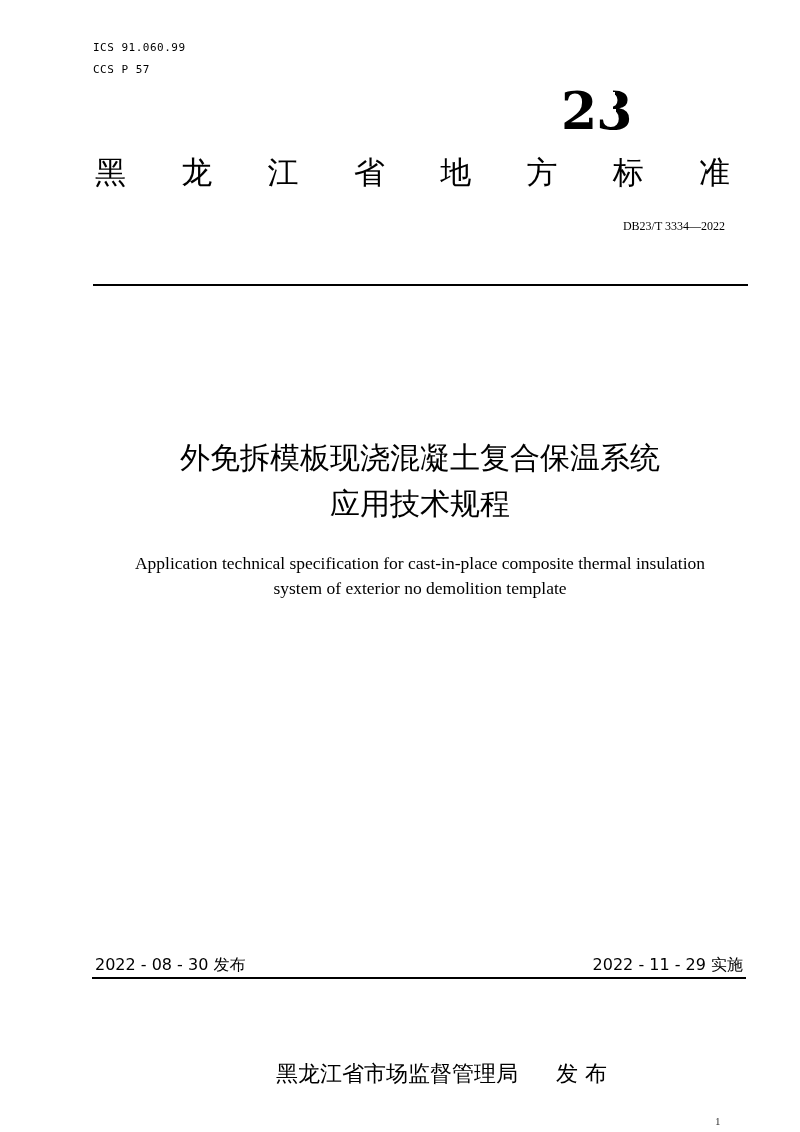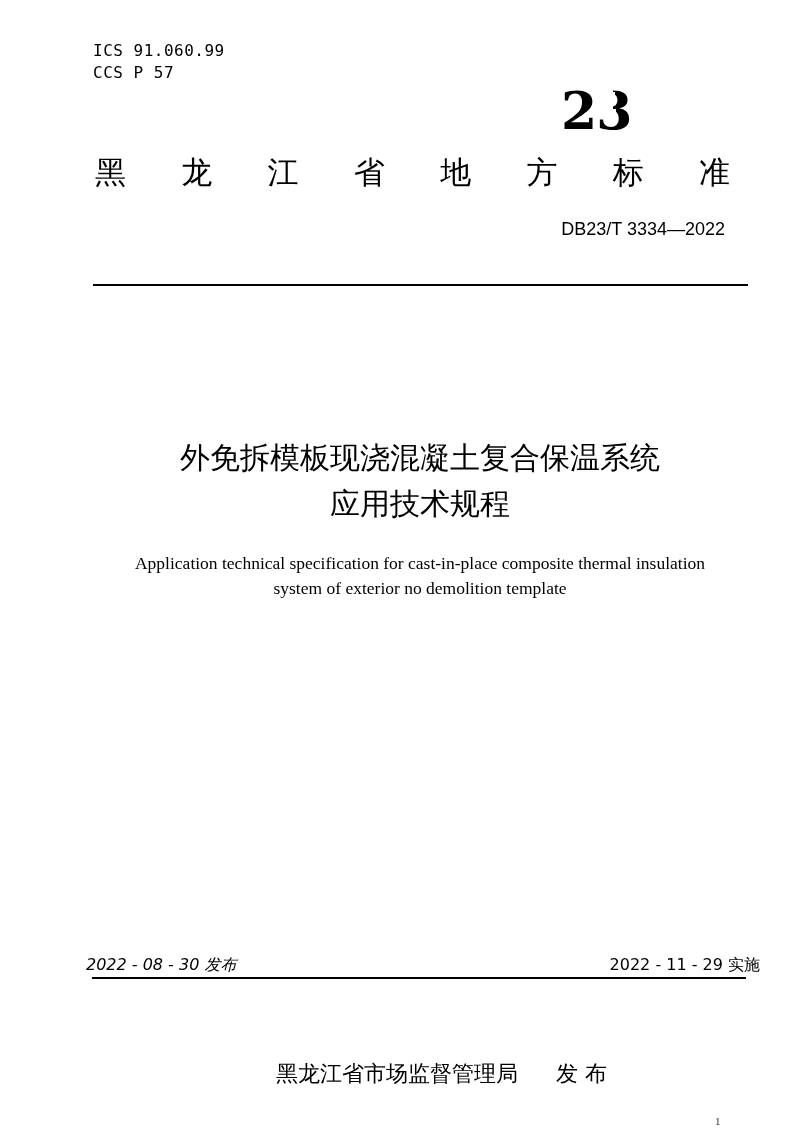--- a/index.html
+++ b/index.html
@@ -12,21 +12,21 @@
       height: 1132px;
       position: relative;
       overflow: hidden;
       color: #000000;
       font-family: "DejaVu Sans", sans-serif;
     }
     .abs { position: absolute; }
 
     .code-line {
       font-family: "DejaVu Sans Mono", monospace;
-      font-size: 16px;
+      font-size: 11px;
       letter-spacing: 0.5px;
       white-space: pre;
     }
 
     
     .logo {
       left: 555px;
       top: 82px;
       height: 50px;
       display: flex;
@@ -76,22 +76,22 @@
       top: 150px;
       width: 635px;
       display: flex;
       justify-content: space-between;
       font-size: 31px;
       line-height: 44px;
     }
     .std-number {
       right: 75px;
       top: 219px;
-      font-family: Liberation Sans, sans-serif;
-      font-size: 18px;
+      font-family: Liberation Serif, serif;
+      font-size: 12px;
       white-space: pre;
       margin-left: 42px;
     }
     .rule {
       height: 0;
       border-top: 2px solid #000;
     }
 
     .title-cn {
       left: 0;
@@ -156,22 +156,22 @@
 <div class="abs std-number">DB23/T 3334—2022</div>
 
 <div class="abs rule" style="left:93px; top:284px; width:655px;"></div>
 
 <div class="abs title-cn">外免拆模板现浇混凝土复合保温系统</div>
 <div class="abs title-cn" style="top:481px;">应用技术规程</div>
 
 <div class="abs title-en">Application technical specification for cast-in-place composite thermal insulation</div>
 <div class="abs title-en" style="top:576px;">system of exterior no demolition template</div>
 
-<div class="abs date-row" style="left:86px;font-style:italic;">2022 - 08 - 30 发布</div>
-<div class="abs date-row" style="right:40px;margin-left:24px;">2022 - 11 - 29 实施</div>
+<div class="abs date-row" style="left:95px;">2022 - 08 - 30 发布</div>
+<div class="abs date-row" style="right:57px;margin-left:24px;">2022 - 11 - 29 实施</div>
 
 <div class="abs rule" style="left:92px; top:977px; width:654px;"></div>
 
 <div class="abs publisher">
   <span>黑龙江省市场监督管理局</span><span style="display:inline-block; width:38px;"></span><span>发 布</span>
 </div>
 
 <div class="abs page-number">1</div>
 
 </body></html>

